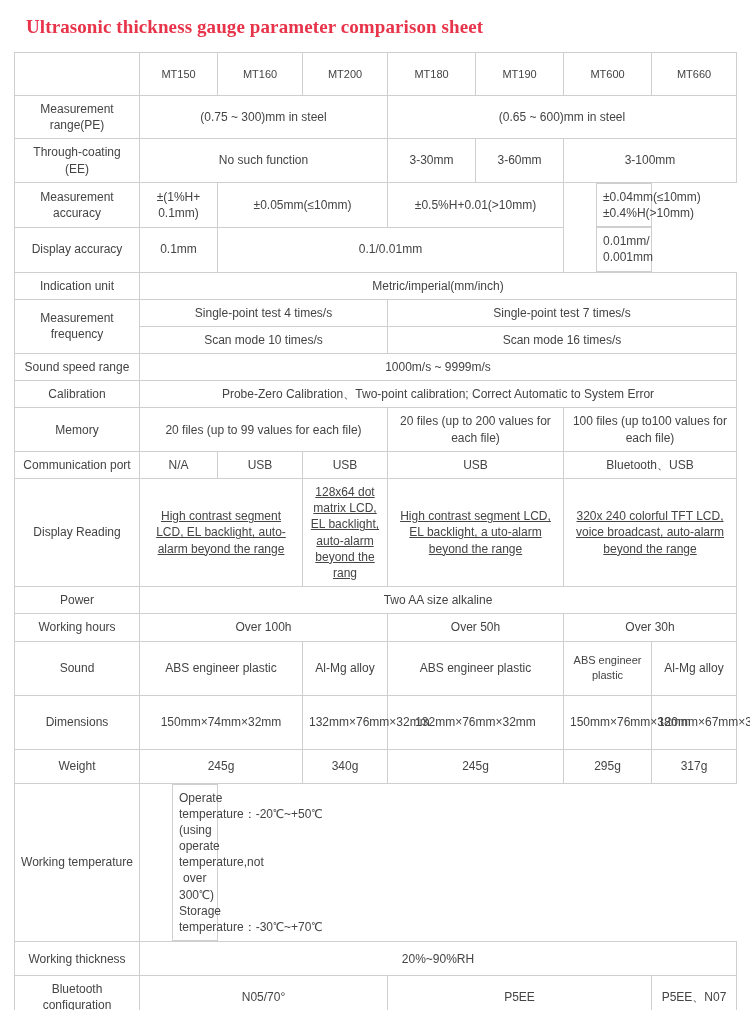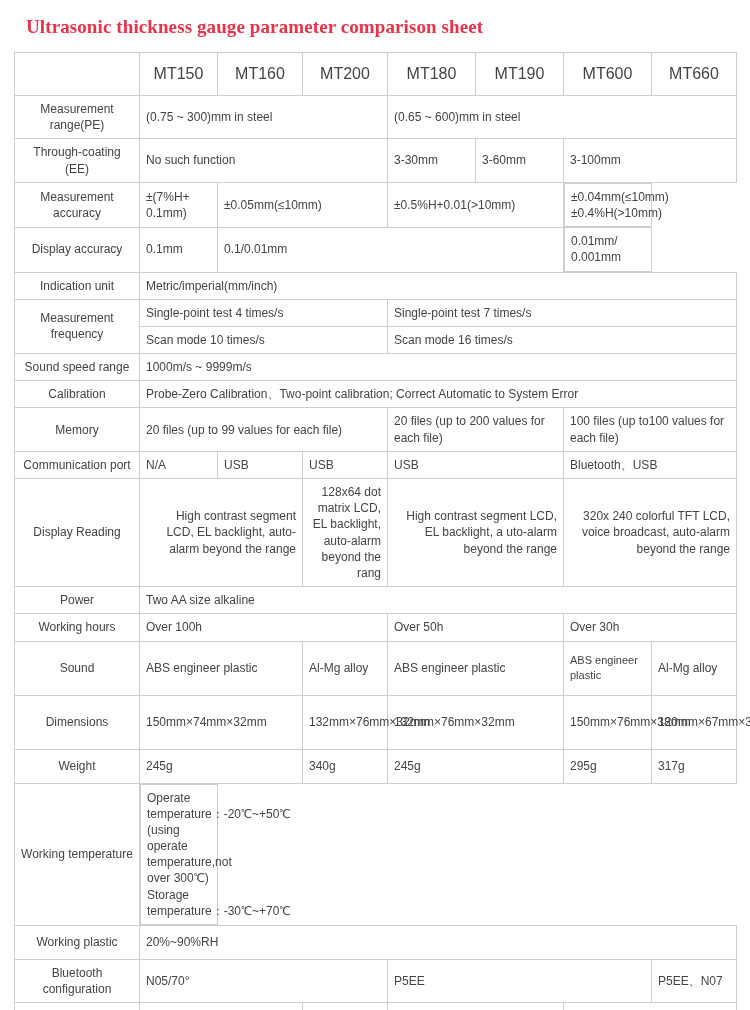--- a/index.html
+++ b/index.html
@@ -42,39 +42,42 @@
     vertical-align: middle;
     color: #444444;
     line-height: 1.35;
   }
   td.lbl {
     text-align: center;
     padding-left: 7px;
     font-size: 12px;
   }
   td.ctr {
+    text-align: center;
   }
   td.lft {
-    text-align: right;
+    text-align: center;
+    text-decoration: underline;
   }
   .hdr td {
     text-align: center;
-    font-size: 16px;
+    font-size: 11px;
     color: #444444;
     height: 32px;
   }
   .small {
     font-size: 11px;
   }
   .tall {
     height: 100px;
   }
   .cellwrap {
     display: block;
     white-space: pre-line;
+    margin-left: 32px;
   }
 </style>
 </head>
 <body>
 
 <div class="page">
 
   <div class="title">Ultrasonic thickness gauge parameter comparison sheet</div>
 
   <table class="spec">
@@ -110,21 +113,21 @@
       <tr>
         <td class="lbl">Through-coating (EE)</td>
         <td class="ctr" colspan="3">No such function</td>
         <td class="ctr">3-30mm</td>
         <td class="ctr">3-60mm</td>
         <td class="ctr" colspan="2">3-100mm</td>
       </tr>
 
       <tr>
         <td class="lbl">Measurement accuracy</td>
-        <td class="ctr">±(7%H+ 0.1mm)</td>
+        <td class="ctr">±(1%H+ 0.1mm)</td>
         <td class="ctr" colspan="2">±0.05mm(≤10mm)</td>
         <td class="ctr" colspan="2">±0.5%H+0.01(&gt;10mm)</td>
         <td class="ctr cellwrap" colspan="2">±0.04mm(≤10mm)
 ±0.4%H(&gt;10mm)</td>
       </tr>
 
       <tr>
         <td class="lbl">Display accuracy</td>
         <td class="ctr">0.1mm</td>
         <td class="ctr" colspan="4">0.1/0.01mm</td>
@@ -220,21 +223,21 @@
         <td class="ctr">317g</td>
       </tr>
 
       <tr style="height:40px">
         <td class="lbl">Working temperature</td>
         <td class="ctr cellwrap" colspan="7">Operate temperature：-20℃~+50℃(using operate temperature,not over 300℃)
 Storage temperature：-30℃~+70℃</td>
       </tr>
 
       <tr style="height:34px">
-        <td class="lbl">Working plastic</td>
+        <td class="lbl">Working thickness</td>
         <td class="ctr" colspan="7">20%~90%RH</td>
       </tr>
 
       <tr style="height:36px">
         <td class="lbl">Bluetooth configuration</td>
         <td class="ctr" colspan="3">N05/70°</td>
         <td class="ctr" colspan="3">P5EE</td>
         <td class="ctr">P5EE、N07</td>
       </tr>
 

